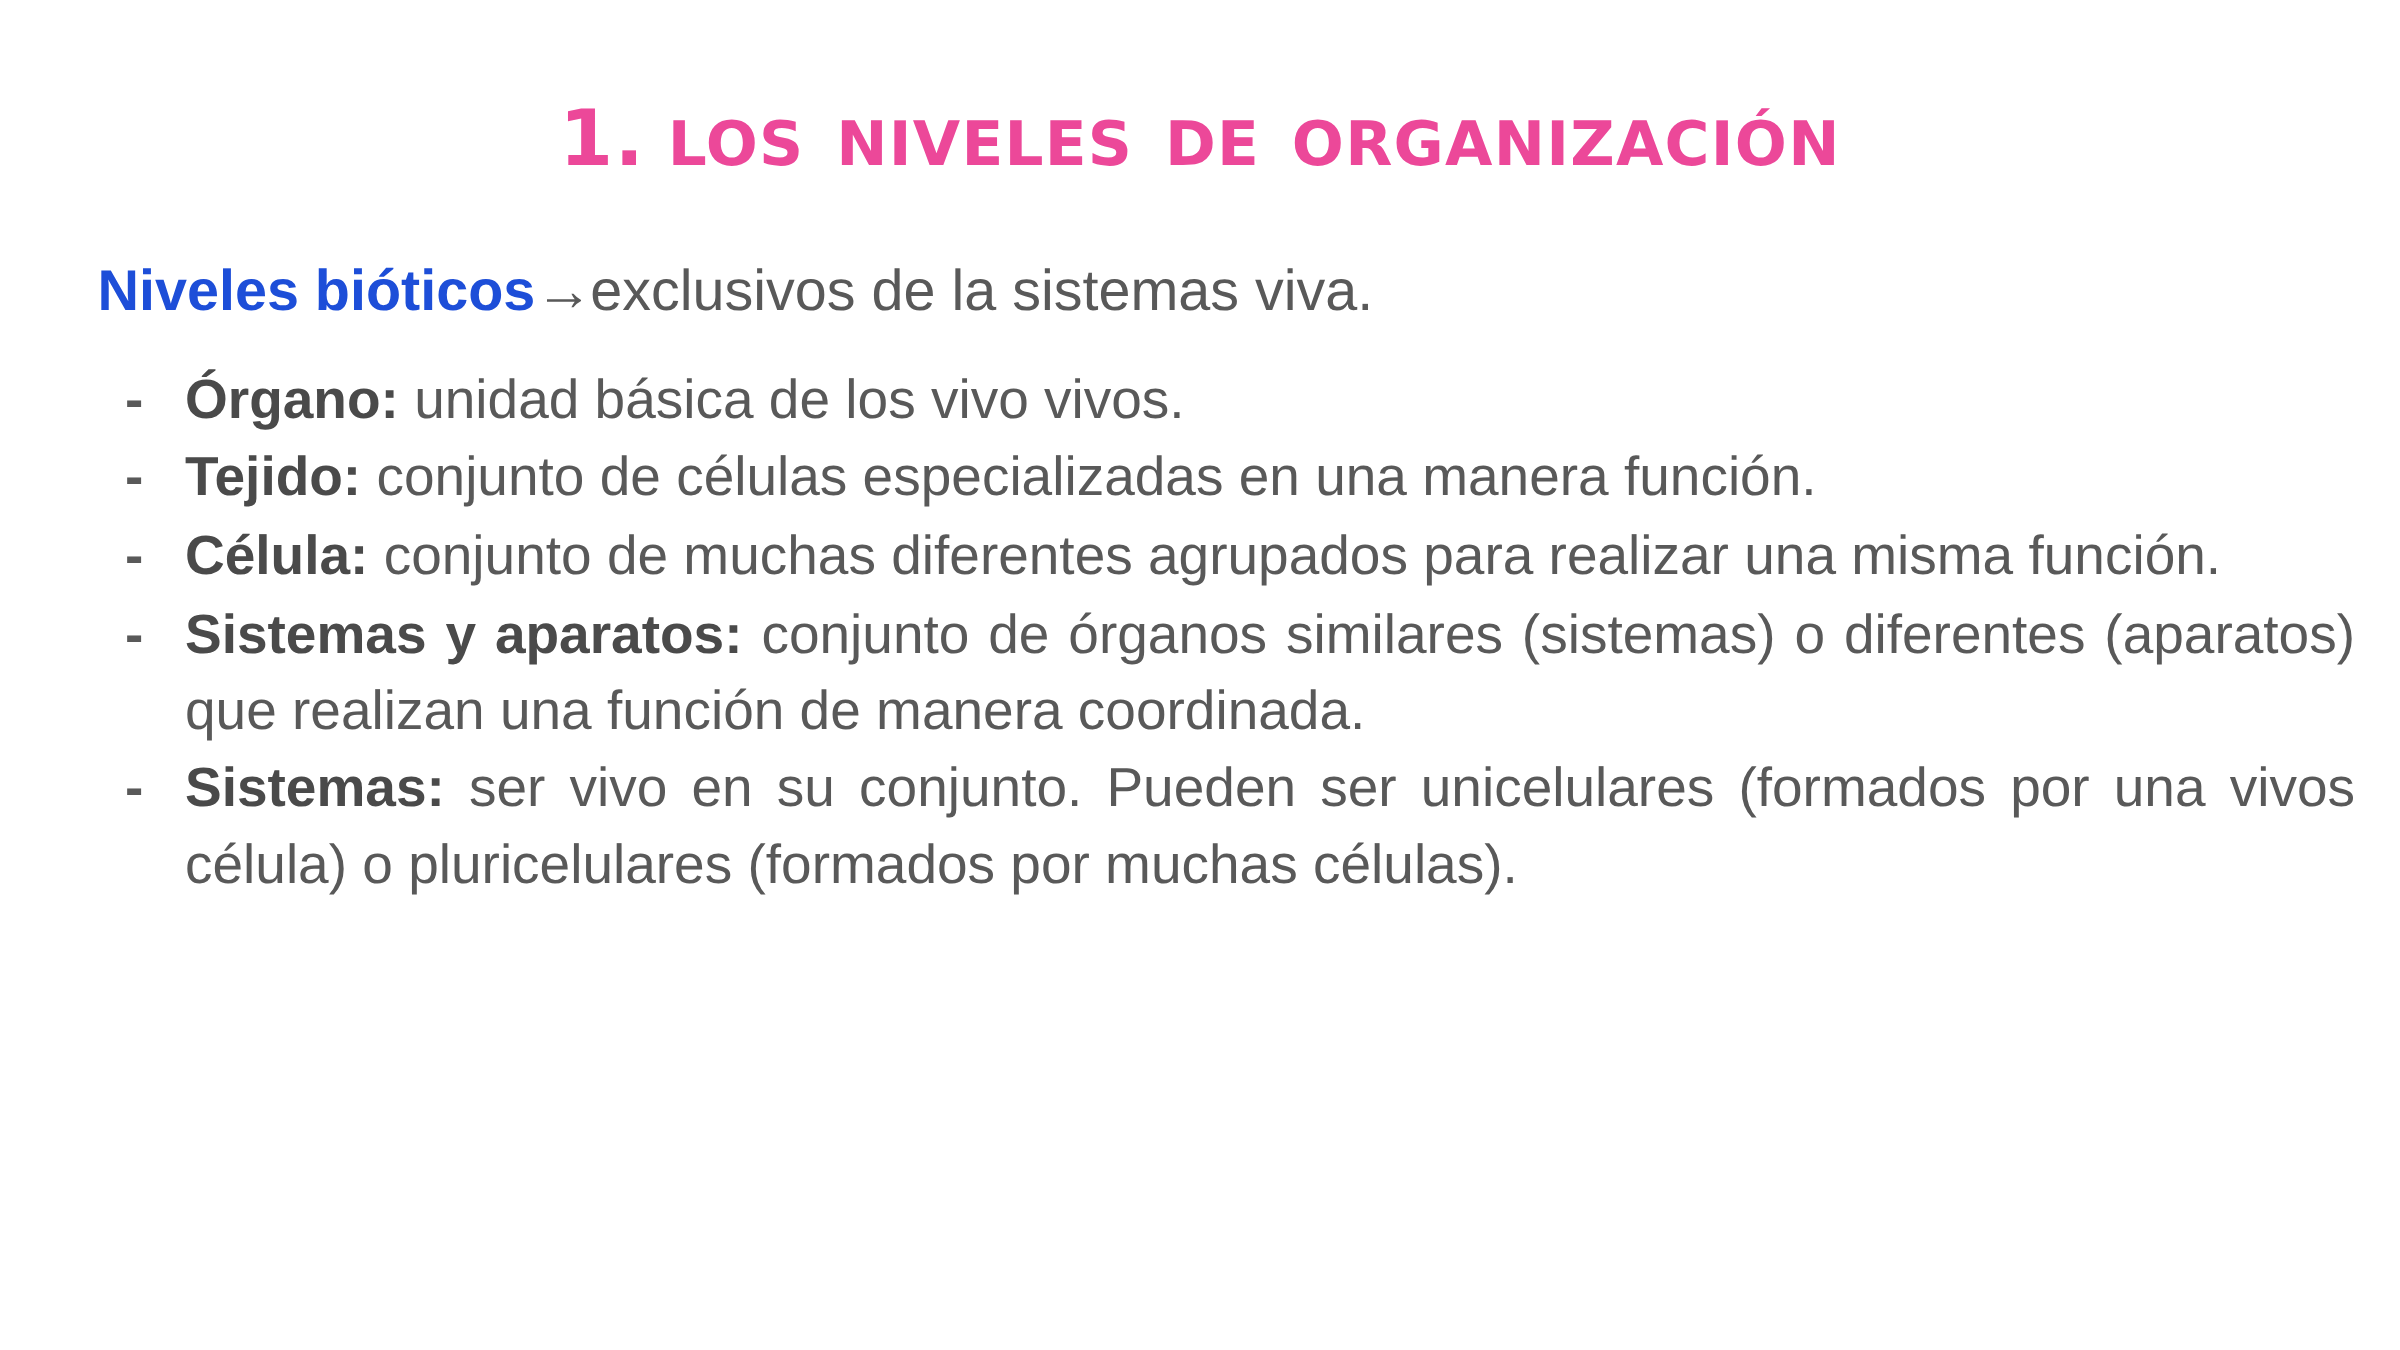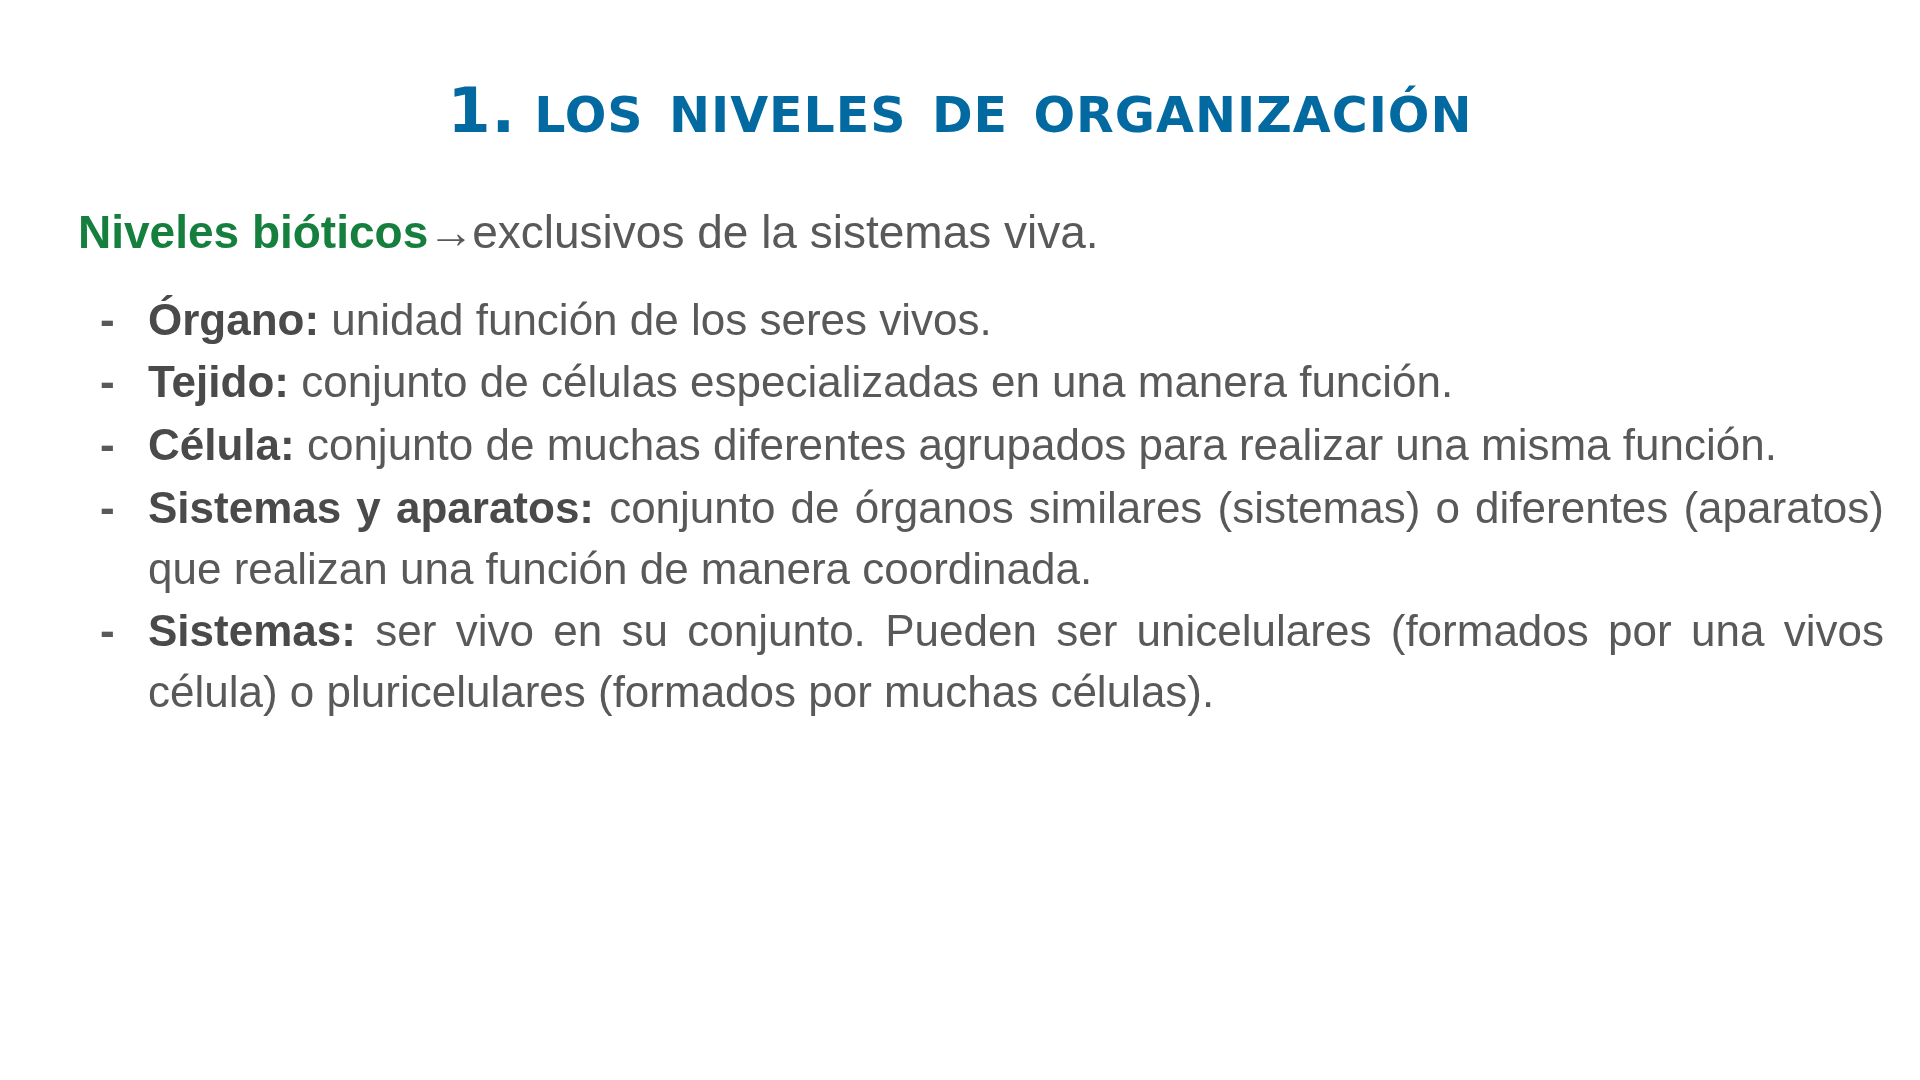--- a/index.html
+++ b/index.html
@@ -19,21 +19,21 @@
     height: 1080px;
     box-sizing: border-box;
     background: #ffffff;
   }
 
   
   .title {
     text-align: center;
     font-family: "DejaVu Sans", sans-serif;
     font-weight: bold;
-    color: #0369a1;
+    color: #ec4899;
     font-size: 62px;
     line-height: 1.1;
     letter-spacing: 1px;
     padding-top: 28px;
     white-space: nowrap;
   }
   .title .num {
     font-size: 62px;
     margin-right: 18px;
   }
@@ -45,21 +45,21 @@
 
   
   .intro {
     margin: 58px 0 0 78px;
     font-size: 46px;
     color: #595959;
     line-height: 1.2;
     white-space: nowrap;
   }
   .intro .blue {
-    color: #15803d;
+    color: #1d4ed8;
     font-weight: bold;
   }
   .intro .arrow {
     color: #595959;
     font-weight: normal;
     letter-spacing: -2px;
   }
 
   
   .list {
@@ -105,21 +105,21 @@
   </h1>
 
   <p class="intro">
     <span class="blue">Niveles bióticos</span><span class="arrow">→</span><span>exclusivos de la sistemas viva.</span>
   </p>
 
   <div class="list">
 
     <div class="item">
       <span class="dash">-</span>
-      <span class="itext nojust"><b>Órgano:</b><span> unidad función de los seres vivos.</span></span>
+      <span class="itext nojust"><b>Órgano:</b><span> unidad básica de los vivo vivos.</span></span>
     </div>
 
     <div class="item">
       <span class="dash">-</span>
       <span class="itext nojust"><b>Tejido:</b><span> conjunto de células especializadas en una manera función.</span></span>
     </div>
 
     <div class="item">
       <span class="dash">-</span>
       <span class="itext"><b>Célula:</b><span> conjunto de muchas diferentes agrupados para realizar una misma función.</span></span>

